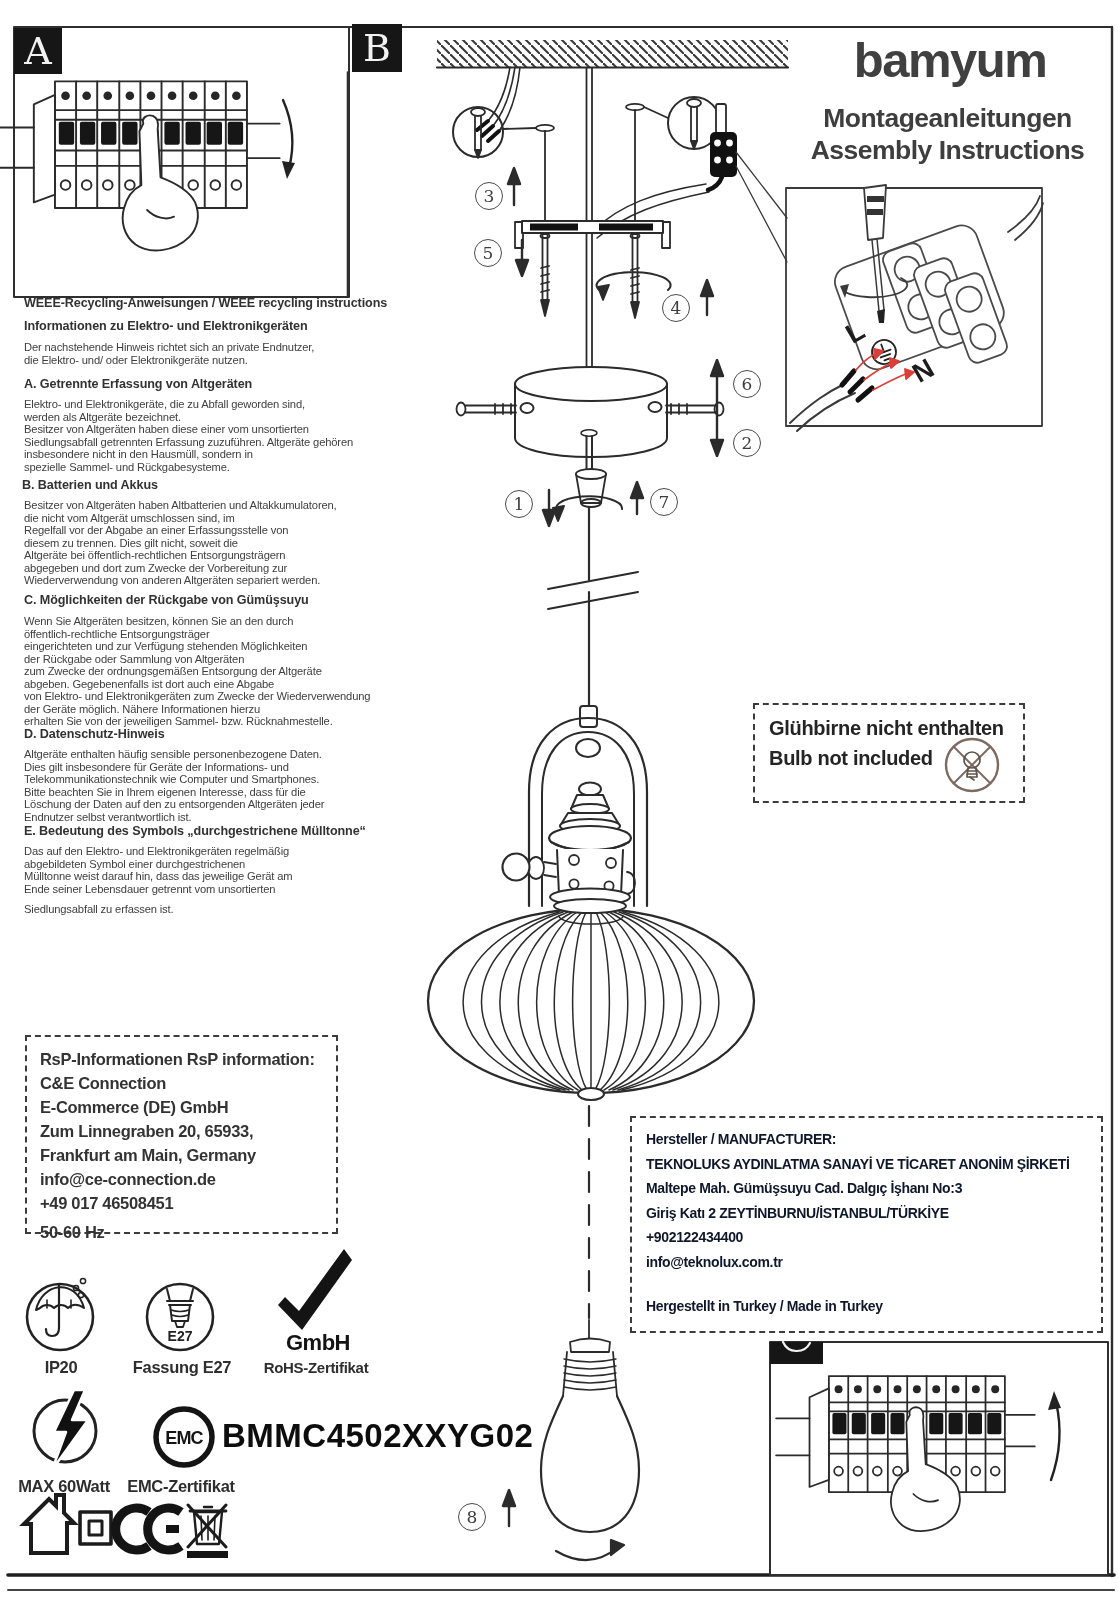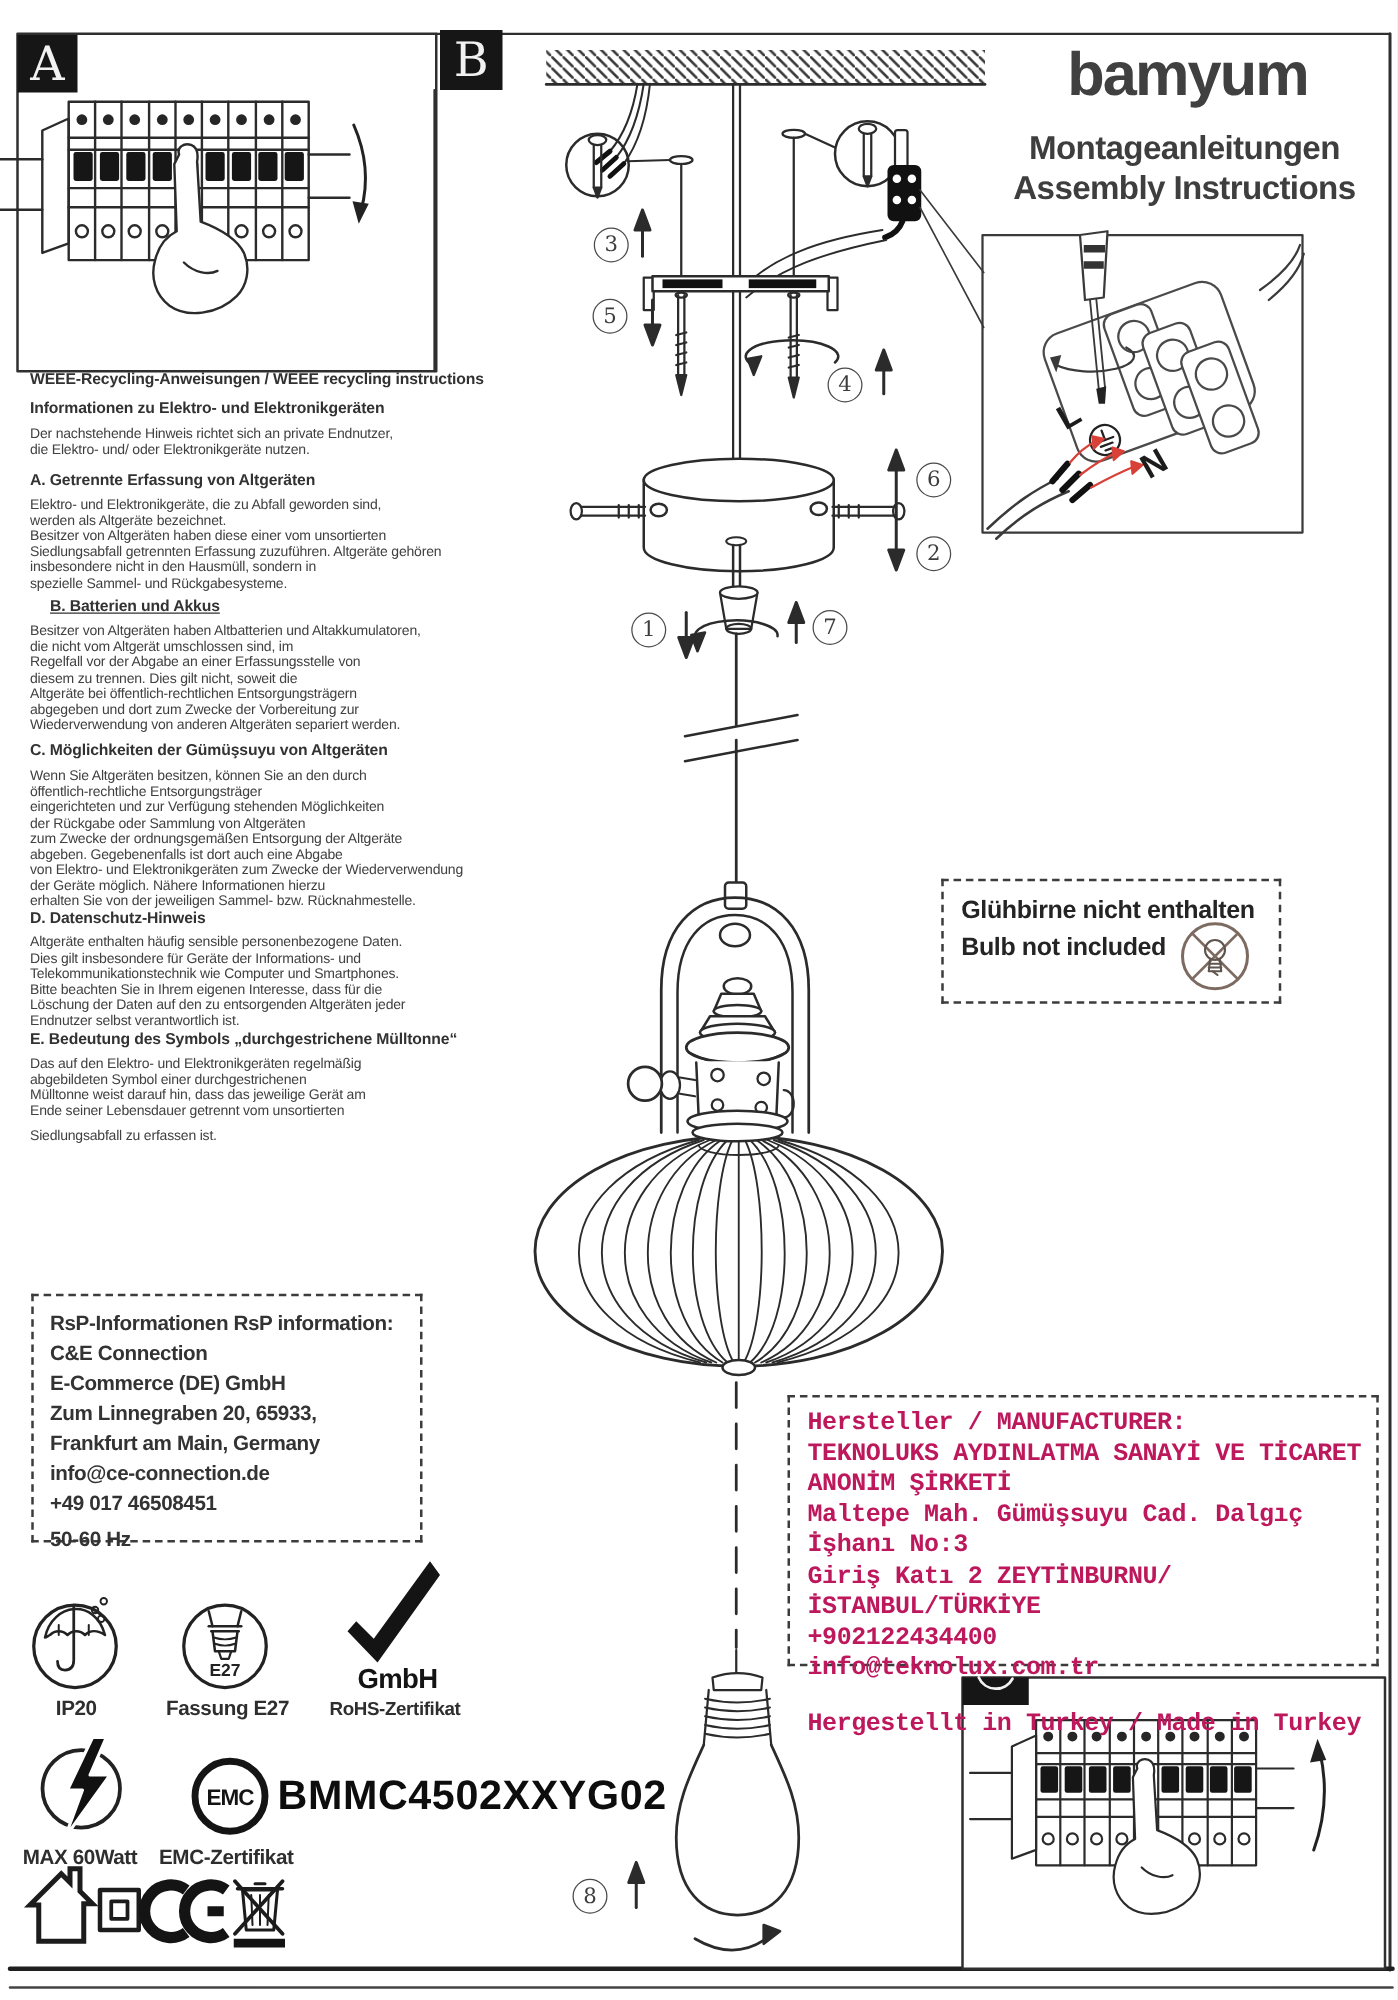--- a/index.html
+++ b/index.html
@@ -11,21 +11,21 @@
   .sec-letter{position:absolute;background:#161616;color:#f2f2f2;
       font-family:"DejaVu Serif",serif;font-weight:400;
       display:flex;align-items:center;justify-content:center;}
   .step-badge{position:absolute;width:26px;height:26px;border:1.8px solid #4a4a4a;border-radius:50%;
       display:flex;align-items:center;justify-content:center;
       font-family:"DejaVu Serif",serif;font-size:17px;color:#3d3d3d;background:transparent;}
   .dash-box{position:absolute;border:2px dashed #3c3c3c;box-sizing:border-box;}
   .weee-h{font-weight:700;font-size:12.6px;letter-spacing:-0.1px;color:#323232;}
   .weee-b{font-weight:400;font-size:11.2px;line-height:12.5px;letter-spacing:-0.15px;color:#404040;}
   .rsp-line{font-weight:700;font-size:16.5px;line-height:24px;letter-spacing:-0.3px;color:#333;}
-  .man-line{font-weight:700;font-size:20px;line-height:24.5px;letter-spacing:-0.35px;color:#be185d;font-family:Liberation Mono, monospace;}
+  .man-line{font-weight:700;font-size:14px;line-height:24.5px;letter-spacing:-0.35px;color:#0f172a;}
   .cert-label{position:absolute;font-weight:700;font-size:16.5px;letter-spacing:-0.3px;color:#2e2e2e;
       text-align:left;transform:translateX(-50%);}
 </style>
 </head>
 <body>
 
 <div id="page">
 
 <svg id="art" width="1118" height="1600" viewBox="0 0 1118 1600" stroke-linecap="round" stroke-linejoin="round">
   <defs>
@@ -488,30 +488,30 @@
  die Elektro- und/ oder Elektronikgeräte nutzen.</div>
 
 <div class="t weee-h" style="left:24px;top:377px;width:420px;">A. Getrennte Erfassung von Altgeräten</div>
 <div class="t weee-b pre" style="left:24px;top:398px;width:424px;">Elektro- und Elektronikgeräte, die zu Abfall geworden sind,
  werden als Altgeräte bezeichnet.
 Besitzer von Altgeräten haben diese einer vom unsortierten
 Siedlungsabfall getrennten Erfassung zuzuführen. Altgeräte gehören
 insbesondere nicht in den Hausmüll, sondern in
 spezielle Sammel- und Rückgabesysteme.</div>
 
-<div class="t weee-h" style="left:40px;top:478px;width:420px;text-decoration:underline;">B. Batterien und Akkus</div>
+<div class="t weee-h" style="left:22px;top:478px;width:420px;">B. Batterien und Akkus</div>
 <div class="t weee-b pre" style="left:24px;top:499px;width:424px;">Besitzer von Altgeräten haben Altbatterien und Altakkumulatoren,
  die nicht vom Altgerät umschlossen sind, im
 Regelfall vor der Abgabe an einer Erfassungsstelle von
 diesem zu trennen. Dies gilt nicht, soweit die
 Altgeräte bei öffentlich-rechtlichen Entsorgungsträgern
 abgegeben und dort zum Zwecke der Vorbereitung zur
 Wiederverwendung von anderen Altgeräten separiert werden.</div>
 
-<div class="t weee-h" style="left:24px;top:593px;width:420px;">C. Möglichkeiten der Gümüşsuyu von Altgeräten</div>
+<div class="t weee-h" style="left:24px;top:593px;width:420px;">C. Möglichkeiten der Rückgabe von Gümüşsuyu</div>
 <div class="t weee-b pre" style="left:24px;top:615px;width:428px;">Wenn Sie Altgeräten besitzen, können Sie an den durch
 öffentlich-rechtliche Entsorgungsträger
 eingerichteten und zur Verfügung stehenden Möglichkeiten
 der Rückgabe oder Sammlung von Altgeräten
  zum Zwecke der ordnungsgemäßen Entsorgung der Altgeräte
 abgeben. Gegebenenfalls ist dort auch eine Abgabe
  von Elektro- und Elektronikgeräten zum Zwecke der Wiederverwendung
 der Geräte möglich. Nähere Informationen hierzu
 erhalten Sie von der jeweiligen Sammel- bzw. Rücknahmestelle.</div>
 

